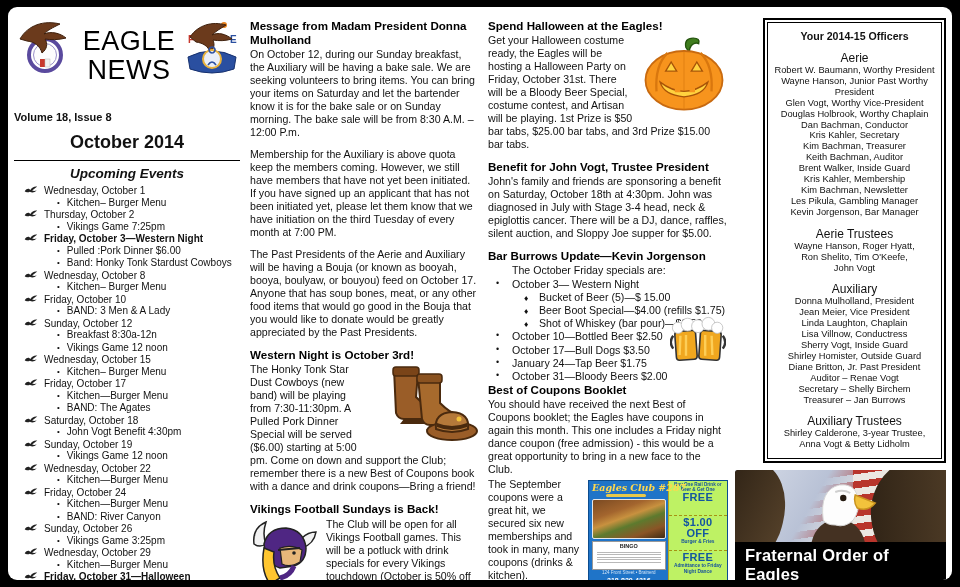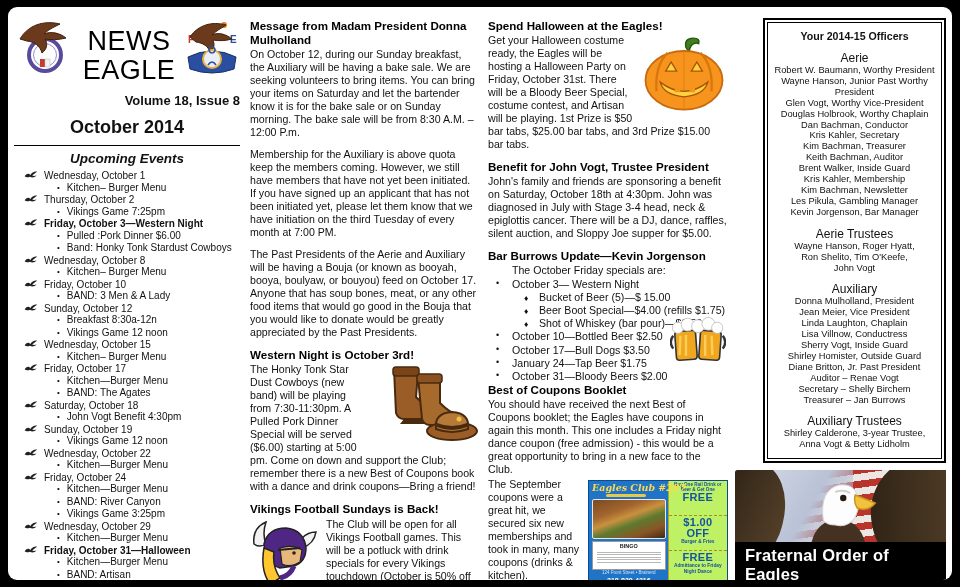--- a/index.html
+++ b/index.html
@@ -7,21 +7,21 @@
   .page{position:absolute;left:8px;top:7px;width:944px;height:573px;background:#fff;border-radius:9px;overflow:hidden;color:#111;}
   .col{position:absolute;top:0;height:100%;}
   .col1{left:6px;width:226px;}
   .col2{left:242px;width:228px;}
   .col3{left:480px;width:240px;}
   .col4{left:727px;width:211px;}
 
   
   .masthead{display:flex;align-items:flex-start;justify-content:space-between;padding-top:10px;}
   .mh-title{font-size:27px;letter-spacing:.5px;text-align:center;line-height:1.08;margin-top:10px;font-weight:400;color:#000;}
-  .volume{text-align:right;font-weight:700;font-size:13px;margin-top:6px;}
+  .volume{text-align:left;font-weight:700;font-size:11px;margin-top:24px;}
   .month{text-align:center;font-weight:700;font-size:18px;margin-top:9px;margin-bottom:7px;}
   .rule{border:0;border-top:1.5px solid #000;margin:2px 0 5px;}
   .ev-head{font-style:italic;font-weight:700;font-size:13.5px;text-align:center;margin:1px 0 4px;}
   .ev-row{display:flex;gap:5px;align-items:baseline;font-size:10px;line-height:11.5px;padding-left:10px;}
   .ev-ico{flex:0 0 15px;position:relative;top:0px;}
   .ev-label{white-space:nowrap;}
   .b{font-weight:700;}
   .ev-sub{display:flex;gap:7px;font-size:10px;line-height:11.5px;padding-left:43px;align-items:baseline;}
   .dot{font-size:8px;position:relative;top:-1px;}
 
@@ -86,22 +86,22 @@
       <span>
         <svg width="60" height="58" viewBox="0 0 60 58">
           <circle cx="31" cy="38" r="16" fill="#fff" stroke="#5a4a9e" stroke-width="4"></circle>
           <circle cx="31" cy="38" r="11.5" fill="#fdfdfd" stroke="#9a90c8" stroke-width="1"></circle>
           <rect x="26" y="42" width="5" height="8" fill="#c8392e"></rect>
           <rect x="31" y="42" width="5" height="8" fill="#f0f0f0" stroke="#bbb" stroke-width=".5"></rect>
           <path d="M6 22 C14 8 30 3 46 7 C38 11 34 13 30 17 C37 14 46 16 52 21 C44 23 37 23 31 22 C34 27 33 32 28 36 C26 29 21 25 13 24 Z" fill="#6b3a1c" stroke="#3f210e" stroke-width="1"></path>
         </svg>
       </span>
       <div class="mh-title">
+        <div>EAGLE</div>
         <div>NEWS</div>
-        <div>EAGLE</div>
       </div>
       <span>
         <svg width="56" height="66" viewBox="0 0 56 66">
           <circle cx="40" cy="8" r="3" fill="#e8821e"></circle>
           <text x="4" y="26" font-size="10" font-weight="bold" fill="#c8392e" font-family="Liberation Sans,sans-serif">F</text>
           <text x="46" y="26" font-size="10" font-weight="bold" fill="#2a4fa0" font-family="Liberation Sans,sans-serif">E</text>
           <path d="M6 20 C14 8 28 4 42 8 C36 12 32 14 28 18 C34 15 42 17 48 22 C41 24 35 24 29 23 C31 28 30 32 26 35 C24 29 19 26 12 25 Z" fill="#6b3a1c" stroke="#3f210e" stroke-width="1"></path>
           <path d="M4 40 Q28 28 52 40 L50 52 Q28 60 6 52 Z" fill="#2a4fa0" stroke="#16306e" stroke-width="1"></path>
           <circle cx="28" cy="42" r="9" fill="#e9eef8" stroke="#e8b23c" stroke-width="2"></circle>
           <path d="M28 36 a3 3 0 1 1 0.1 0 M24 48 q4 -6 8 0" fill="none" stroke="#2a4fa0" stroke-width="1.6"></path>
@@ -241,20 +241,26 @@
             </svg></span>
           <span class="ev-label">Friday, October 24</span>
         </div>
         <div class="ev-sub">
           <span class="dot">•</span>
           <span>Kitchen—Burger Menu</span>
         </div>
         <div class="ev-sub">
           <span class="dot">•</span>
           <span>BAND:  River Canyon</span>
+        </div>
+        <div class="ev-row">
+          <span class="ev-ico"><svg viewBox="0 0 24 14" width="14" height="8">
+              <path d="M1 9 C5 3 9 4 11 7 C13 2 19 0 23 1 C20 4 17 5 14 8 C16 9 19 9 22 8 C18 12 13 12 10 10 C7 12 3 11 1 9 Z" fill="#222"></path>
+            </svg></span>
+          <span class="ev-label">Sunday, October 26</span>
         </div>
         <div class="ev-sub">
           <span class="dot">•</span>
           <span>Vikings Game 3:25pm</span>
         </div>
         <div class="ev-row">
           <span class="ev-ico"><svg viewBox="0 0 24 14" width="14" height="8">
               <path d="M1 9 C5 3 9 4 11 7 C13 2 19 0 23 1 C20 4 17 5 14 8 C16 9 19 9 22 8 C18 12 13 12 10 10 C7 12 3 11 1 9 Z" fill="#222"></path>
             </svg></span>
           <span class="ev-label">Wednesday, October 29</span>

